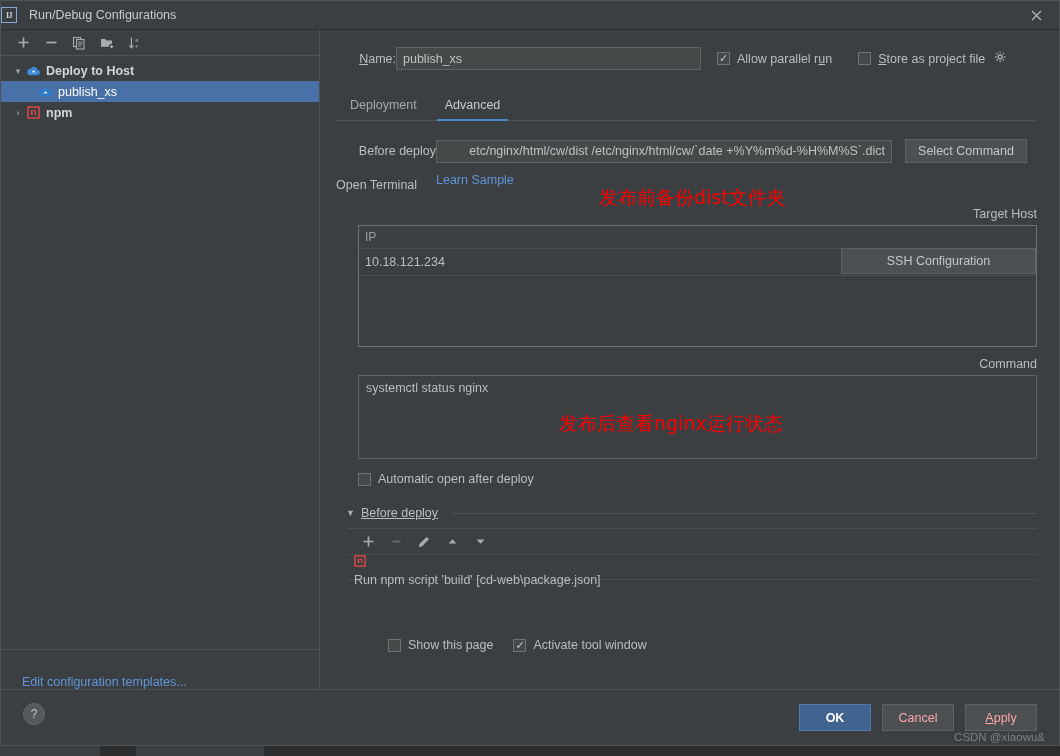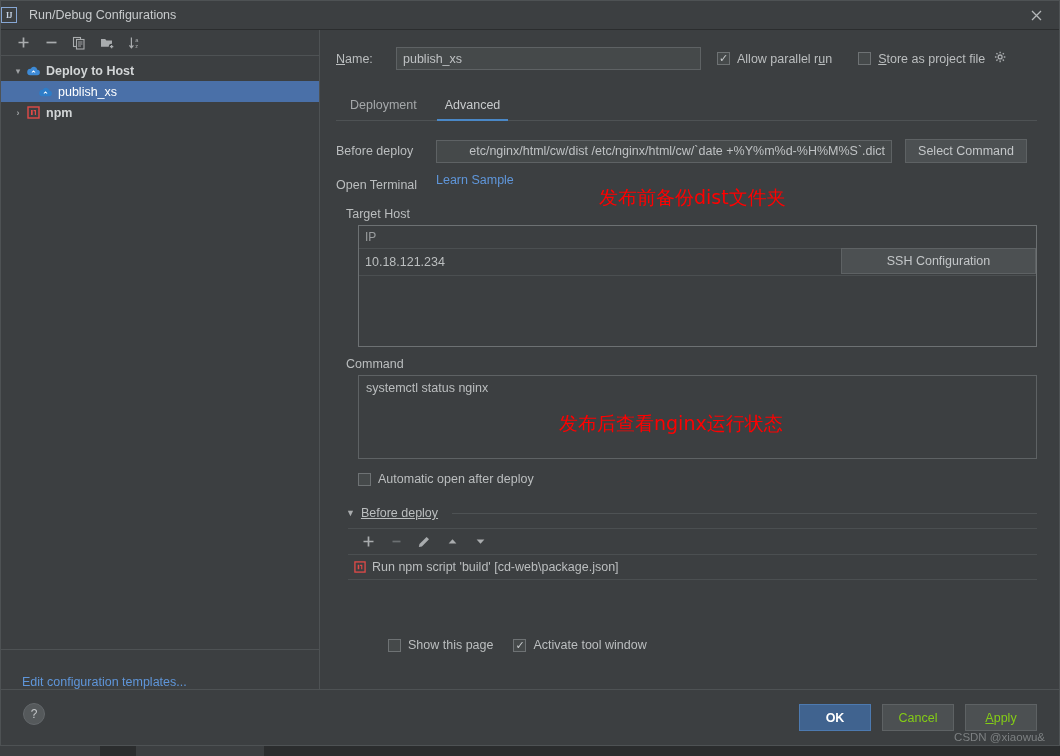--- a/index.html
+++ b/index.html
@@ -90,21 +90,21 @@
   .right-panel {
     flex: 1; position: relative;
     padding: 0 22px 0 16px;
     display: flex; flex-direction: column;
     min-width: 0;
   }
   .name-row {
     display: flex; align-items: center;
     margin-top: 17px;
   }
-  .lbl { color: #bbbebf; font-size: 12.5px; }
+  .lbl { color: #bbbebf; font-size: 12.5px; text-align: right; }
   .uline { text-decoration: underline; }
   .text-input {
     background: #45494a; border: 1px solid #5e6264;
     color: #bfc2c4; font-size: 12.5px;
     height: 23px; padding: 0 6px;
     display: flex; align-items: center;
     font-family: "Liberation Sans", sans-serif;
   }
   .cb-row { display: flex; align-items: center; gap: 7px; }
   .checkbox {
@@ -168,42 +168,43 @@
     padding-left: 7px; gap: 2px;
     border-bottom: 1px solid #4b4f51;
   }
   .bl-icon {
     width: 26px; height: 22px;
     display: flex; align-items: center; justify-content: center;
     color: #a9acae;
   }
   .bl-icon.dim { color: #6c7072; }
   .bl-row {
-    height: 25px; display: flex; align-items: center; gap: 6px;
+    height: 25px; display: flex; gap: 6px;
     padding-left: 6px; color: #bbbebf; font-size: 12.5px;
     border-bottom: 1px solid #4b4f51;
+    flex-direction: column;
   }
   .annot {
     color: #ff0000; font-size: 19px;
     position: absolute; white-space: nowrap;
     font-family: "DejaVu Sans", sans-serif;
   }
   
   .bottom-bar {
     height: 56px; min-height: 56px;
     border-top: 1px solid #4e5254;
     display: flex; align-items: center;
     justify-content: flex-end;
     padding-right: 22px; gap: 11px;
     position: relative;
   }
   .dlg-btn {
     min-width: 72px; height: 27px;
     background: #4c5052; border: 1px solid #5e6264;
-    color: #84cc16; font-size: 12.5px;
+    color: #fca5a5; font-size: 12.5px;
     display: inline-flex; align-items: center; justify-content: center;
   }
   .dlg-btn.primary { background: #40638f; border-color: #4d7ab0; color: #ffffff; font-weight: bold; }
   .help-btn {
     position: absolute; left: 22px; top: 13px;
     width: 22px; height: 22px; border-radius: 50%;
     background: #55595b; border: 1px solid #63676a;
     color: #c3c6c8; font-size: 12px;
     display: flex; align-items: center; justify-content: center;
   }

